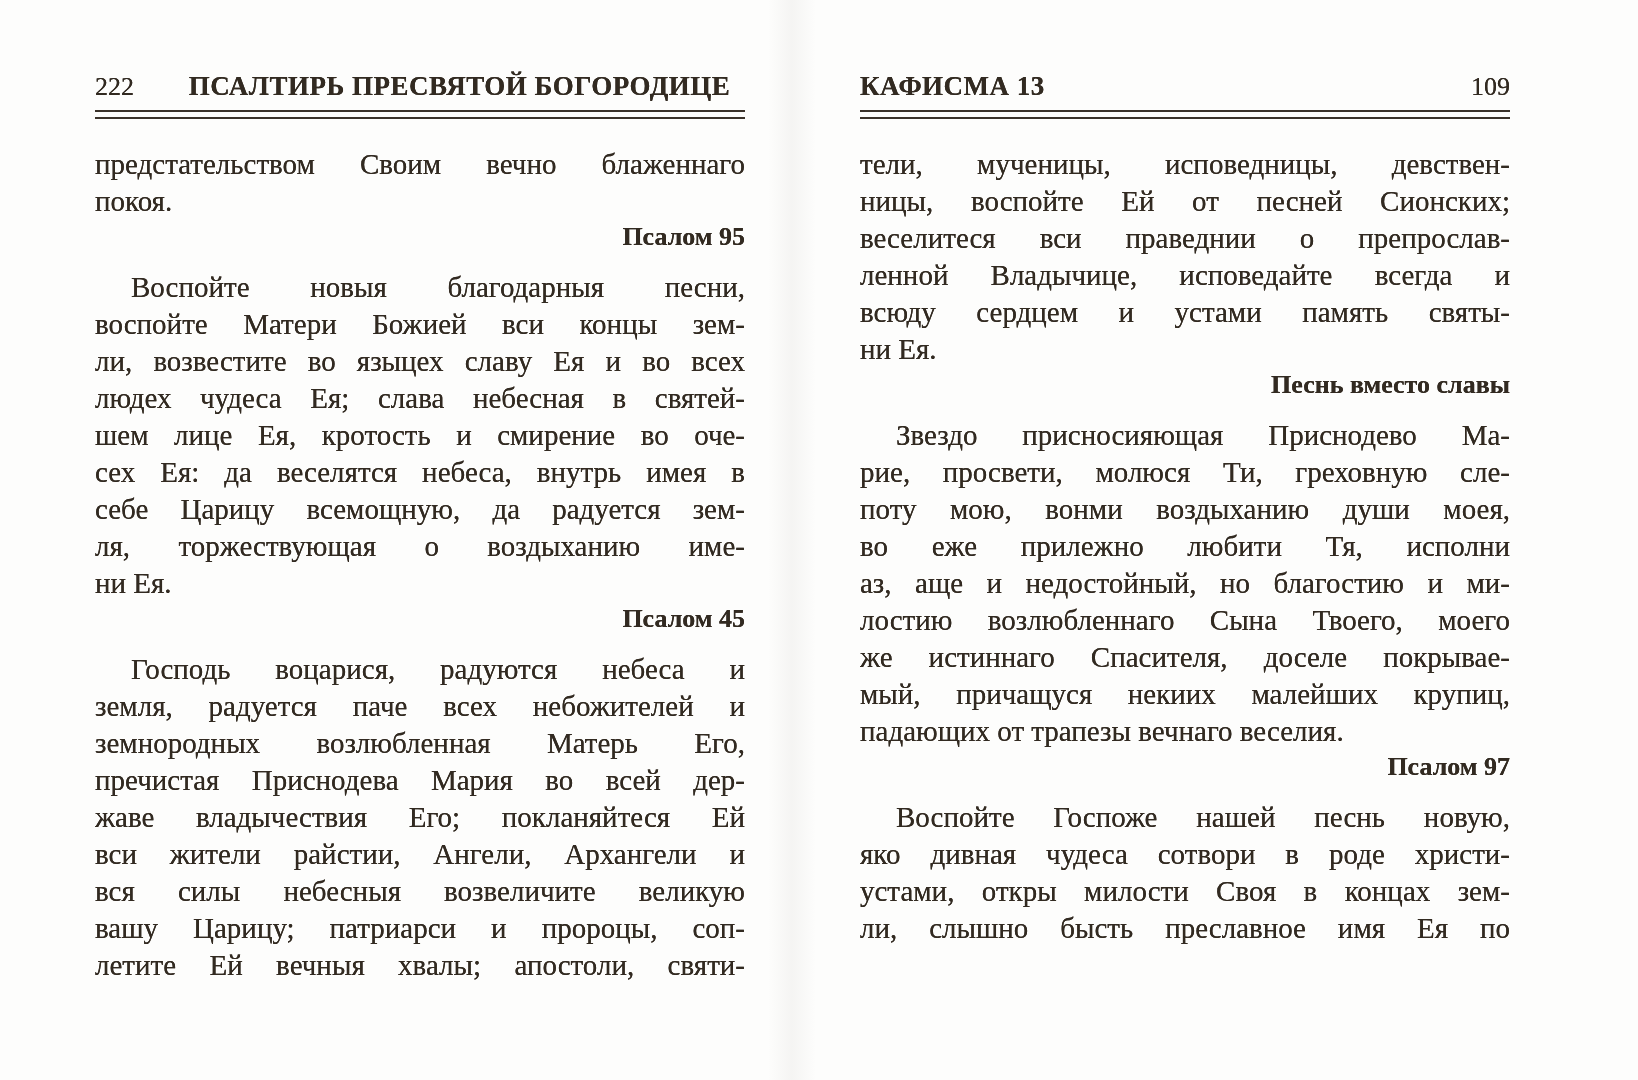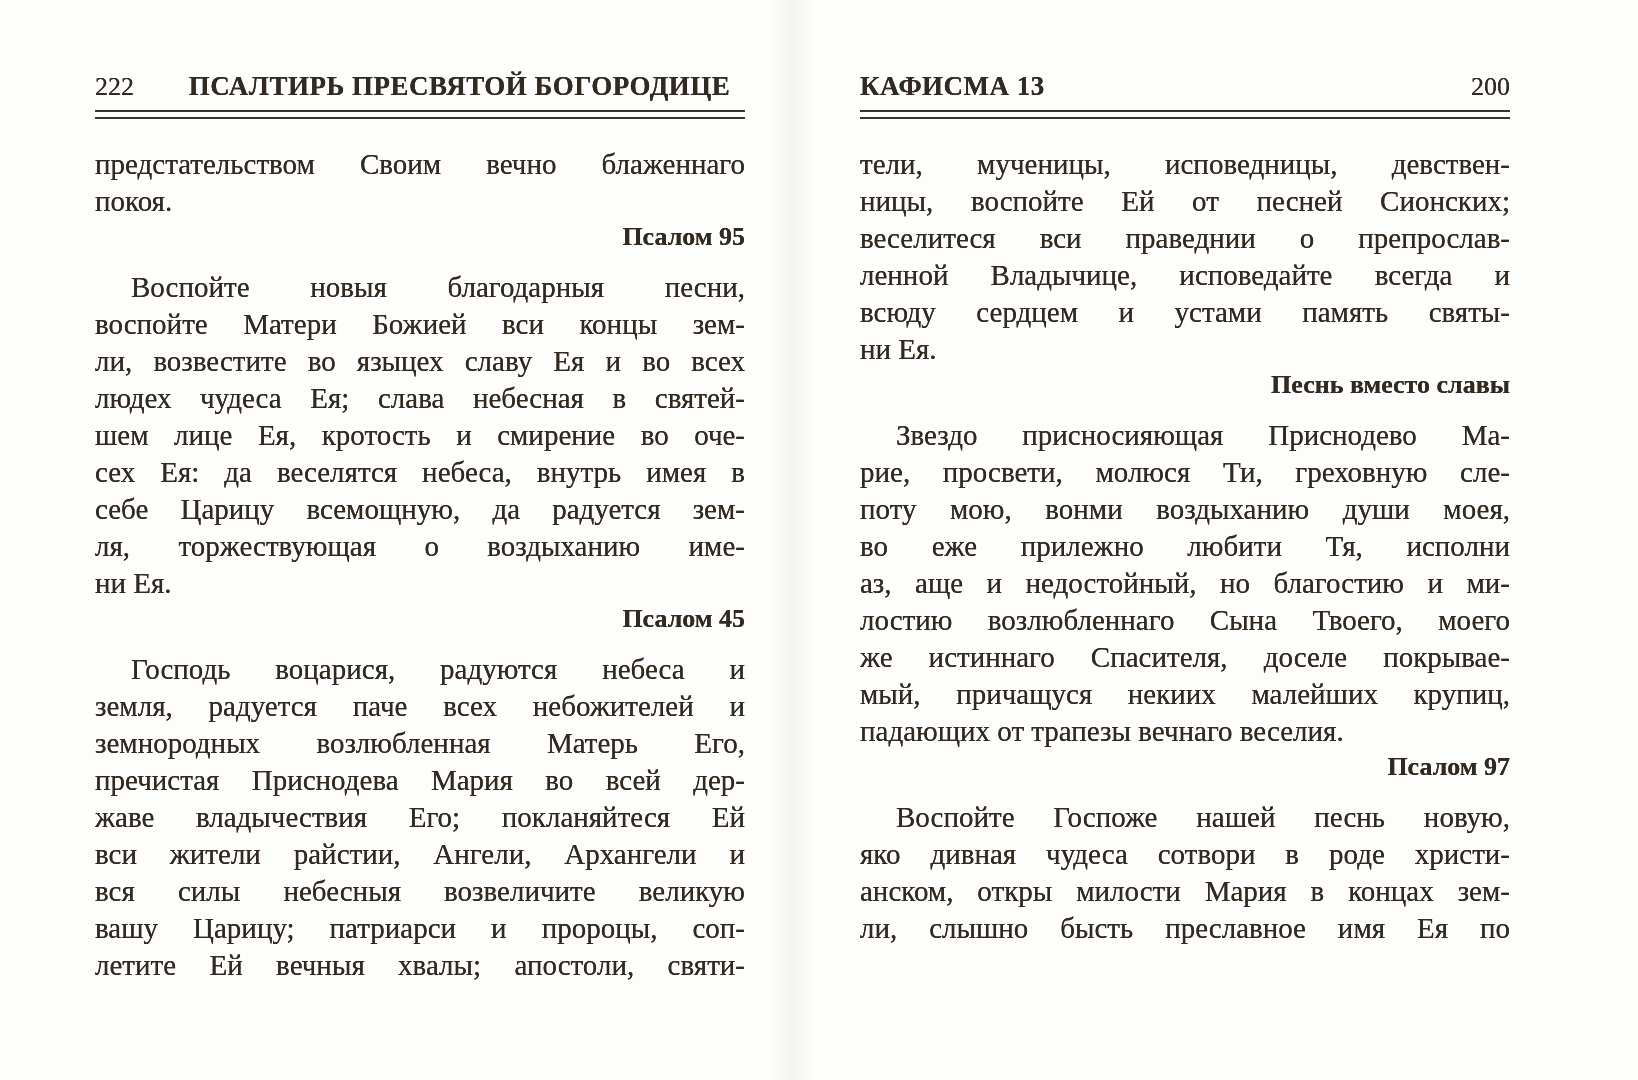--- a/index.html
+++ b/index.html
@@ -99,21 +99,21 @@
           <div class="line">вся силы небесныя возвеличите великую</div>
           <div class="line">вашу Царицу; патриарси и пророцы, соп-</div>
           <div class="line">летите Ей вечныя хвалы; апостоли, святи-</div>
         </div>
       </div>
   </div>
 
   <div class="page right">
     <div class="page-header">
       <span class="running-title">КАФИСМА 13</span>
-      <span class="page-num">200</span>
+      <span class="page-num">109</span>
     </div>
     <div class="header-rule"></div>
     <div class="blocks">
         <div class="paragraph first-after-rule">
           <div class="line">тели, мученицы, исповедницы, девствен-</div>
           <div class="line">ницы, воспойте Ей от песней Сионских;</div>
           <div class="line">веселитеся вси праведнии о препрослав-</div>
           <div class="line">ленной Владычице, исповедайте всегда и</div>
           <div class="line">всюду сердцем и устами память святы-</div>
           <div class="line last">ни Ея.</div>
@@ -127,18 +127,18 @@
           <div class="line">аз, аще и недостойный, но благостию и ми-</div>
           <div class="line">лостию возлюбленнаго Сына Твоего, моего</div>
           <div class="line">же истиннаго Спасителя, доселе покрывае-</div>
           <div class="line">мый, причащуся некиих малейших крупиц,</div>
           <div class="line last">падающих от трапезы вечнаго веселия.</div>
         </div>
         <div class="psalm-heading">Псалом 97</div>
         <div class="paragraph">
           <div class="line indent">Воспойте Госпоже нашей песнь новую,</div>
           <div class="line">яко дивная чудеса сотвори в роде христи-</div>
-          <div class="line">анском, откры милости Мария в концах зем-</div>
+          <div class="line">устами, откры милости Своя в концах зем-</div>
           <div class="line">ли, слышно бысть преславное имя Ея по</div>
         </div>
       </div>
   </div>
 </div>
 
 </body></html>

